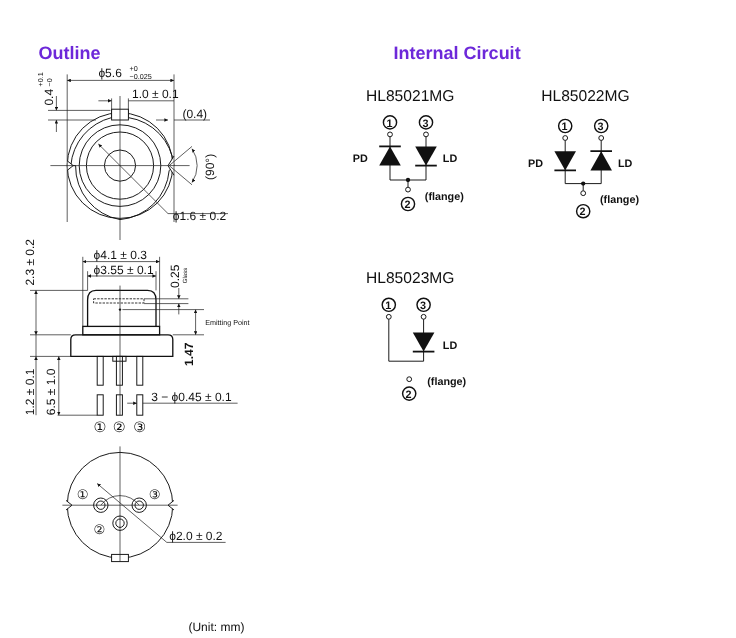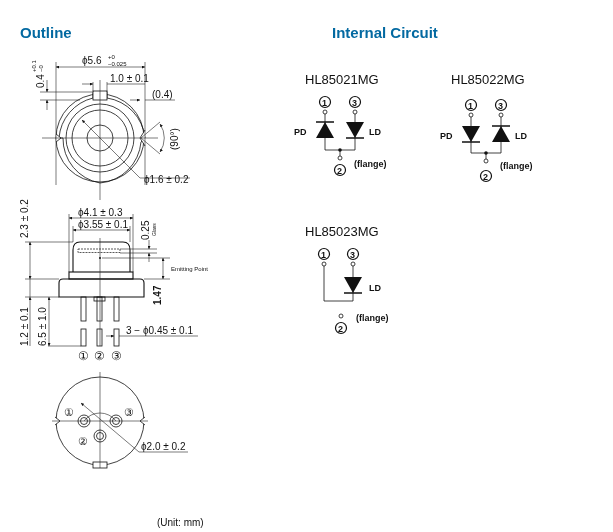--- a/index.html
+++ b/index.html
@@ -1,19 +1,19 @@
 <!DOCTYPE html>
 <html><head>
 <meta charset="utf-8">
 <style>
   html, body { margin: 0; padding: 0; background: #ffffff; }
   body { width: 613px; height: 532px; position: relative; overflow: hidden; font-family: "Liberation Sans", sans-serif; }
-  .heading { position: absolute; font-weight: bold; font-size: 15px; color: #0369a1; margin: 0; }
+  .heading { position: absolute; font-weight: bold; font-size: 15px; color: #6d28d9; margin: 12px; }
   #outline-title { left: 20px; top: 24px; }
-  #circuit-title { left: 332px; top: 24px; }
+  #circuit-title { left: 316px; top: 24px; }
   svg { position: absolute; left: 0; top: 0; }
   .ln { stroke: #111; stroke-width: 0.8; fill: none; }
   .thk { stroke: #111; stroke-width: 1.1; fill: none; }
   .dim { stroke: #222; stroke-width: 0.6; fill: none; }
   .t { font-family: "Liberation Sans", sans-serif; fill: #111; }
   .mdl { font-family: "Liberation Sans", sans-serif; font-size: 13px; fill: #111; }
   .bold { font-weight: bold; }
 </style>
 </head>
 <body>

